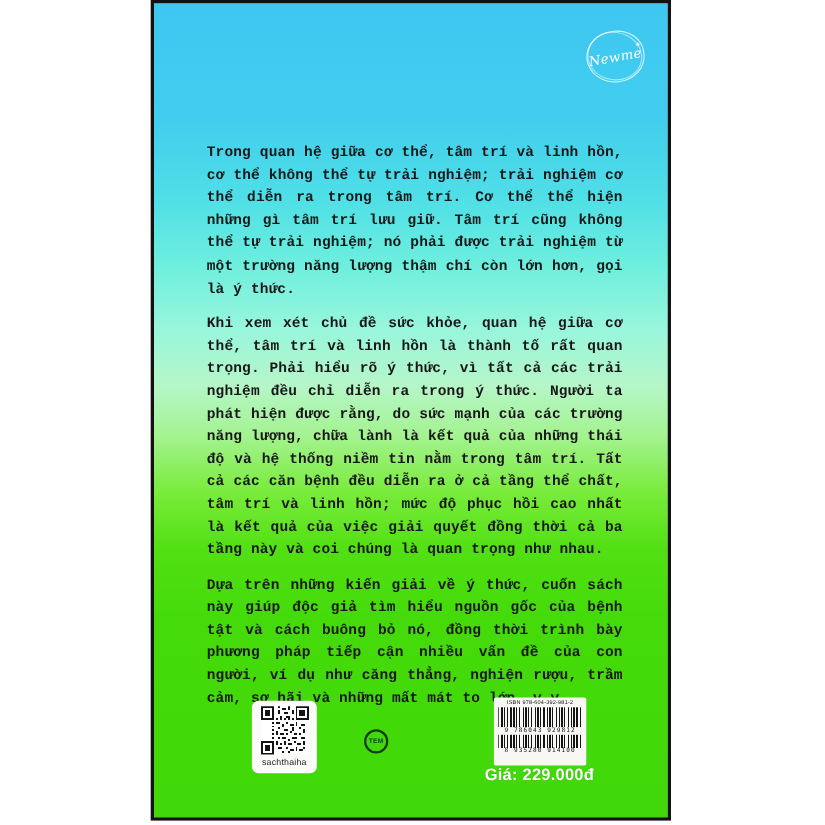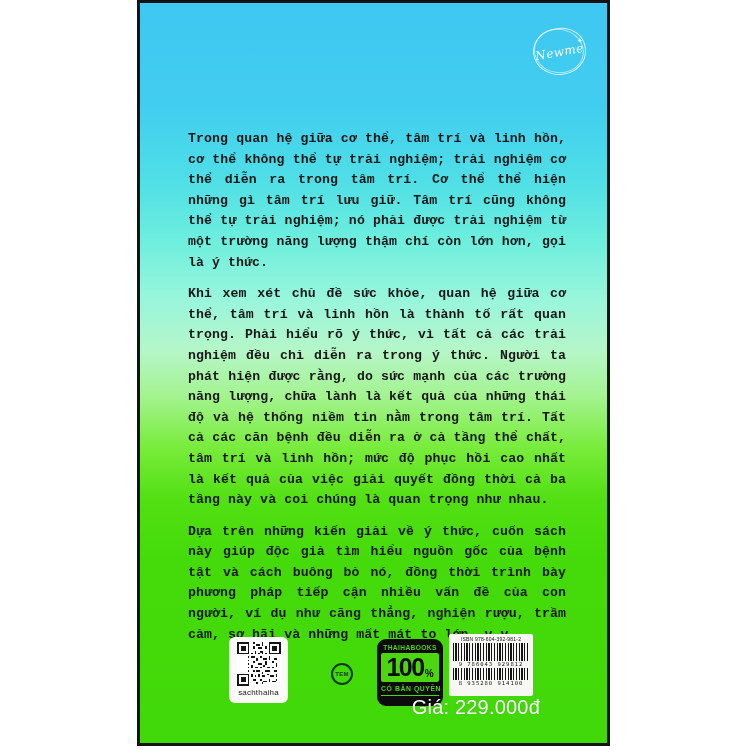--- a/index.html
+++ b/index.html
@@ -107,21 +107,21 @@
       #141414 5px 6px,#f7f7f4 6px 8px,#141414 8px 9px,#f7f7f4 9px 11px);
   }
   .bars1{height:18px;margin-top:1px;}
   .bars2{height:12px;margin-top:1px;}
   .ean{
     font-size:5.5px;color:#111;text-align:center;letter-spacing:1px;
     line-height:6px;white-space:nowrap;font-family:"DejaVu Sans Mono",monospace;
   }
   .price{
     position:absolute;right:67px;top:693px;width:150px;text-align:right;
-    color:#ffffff;font-size:20px;font-weight:normal;letter-spacing:.2px;
+    color:#ffffff;font-size:15px;font-weight:bold;letter-spacing:.2px;
     text-shadow:0 0 1px rgba(0,60,0,.35);
   }
 </style>
 </head>
 <body>
 
 <div class="cover">
 
   <div class="logo">
     <span class="ring"></span>
@@ -210,28 +210,20 @@
           <rect x="22" y="21" width="1" height="1"></rect>
       </g>
     </svg>
     <div class="qr-label">sachthaiha</div>
   </div>
 
   <div class="tem">
     <span>TEM</span>
   </div>
 
-  <div class="badge">
-    <div class="b-top">THAIHABOOKS</div>
-    <div class="b-mid">
-      <span class="b-num">100</span>
-      <span class="b-pct">%</span>
-    </div>
-    <div class="b-bot">CÓ BẢN QUYỀN</div>
-  </div>
 
   <div class="barcode-card">
     <div class="isbn">ISBN 978-604-392-981-2</div>
     <div class="bars bars1"></div>
     <div class="ean">9 786043 929812</div>
     <div class="bars bars2"></div>
     <div class="ean">8 935280 914100</div>
   </div>
 
   <div class="price">Giá: 229.000đ</div>

